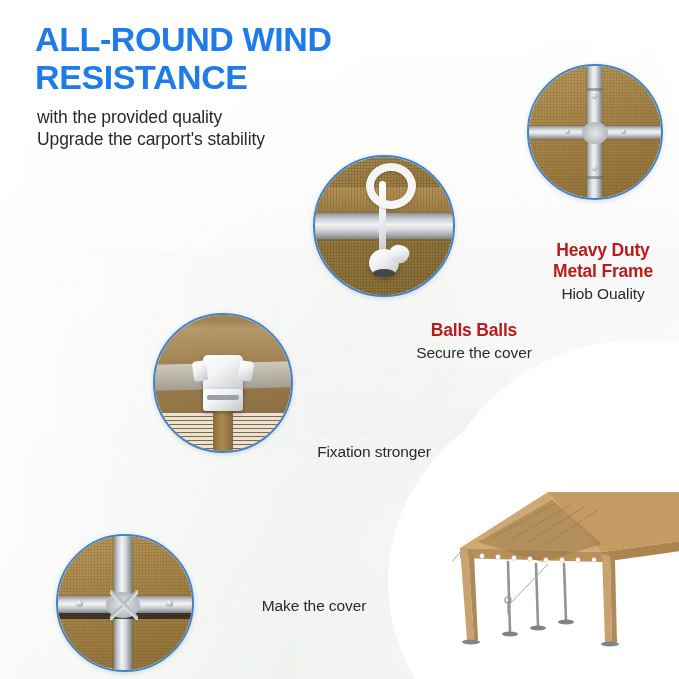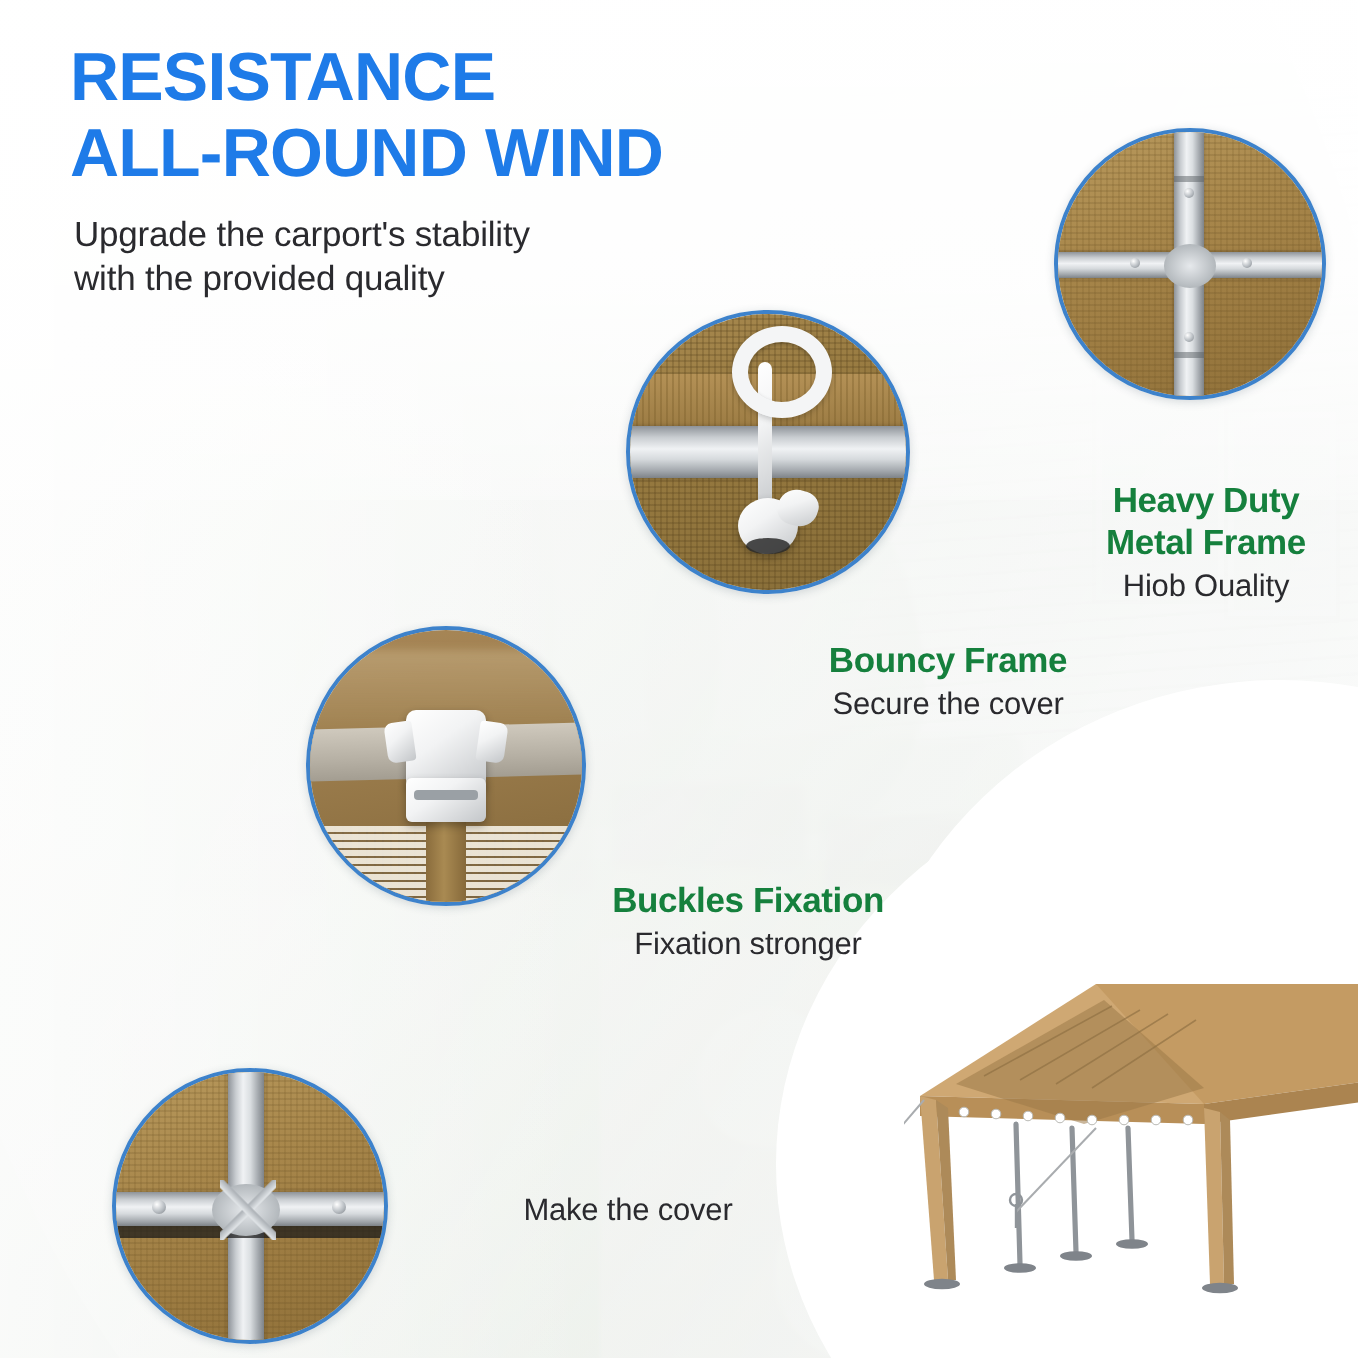--- a/index.html
+++ b/index.html
@@ -175,21 +175,21 @@
   .h1{
     position:absolute;left:35px;top:20px;width:400px;
     color:#1e7be8;font-weight:bold;font-size:34px;line-height:1.12;
     letter-spacing:-.4px;
   }
   .sub{
     position:absolute;left:37px;top:106px;width:300px;
     color:#2a2a2e;font-size:17.5px;line-height:1.28;letter-spacing:-.1px;
   }
   .callout{position:absolute;text-align:center;}
-  .callout .ct{color:#15803d;font-weight:bold;font-size:17.5px;line-height:1.2;letter-spacing:-.2px;}
+  .callout .ct{color:#b91c1c;font-weight:bold;font-size:17.5px;line-height:1.2;letter-spacing:-.2px;}
   .callout .cs{color:#2a2a2e;font-size:15.5px;line-height:1.24;margin-top:2px;letter-spacing:-.1px;}
 
   .lbl-frame{left:528px;top:240px;width:150px;}
   .lbl-balls{left:376px;top:320px;width:196px;}
   .lbl-buckle{left:268px;top:440px;width:212px;}
   .lbl-weld{left:226px;top:594px;width:176px;}
 </style>
 </head>
 <body>
 
@@ -352,43 +352,42 @@
       <div class="weld" style="left:48px;top:56px;width:34px;height:26px;"></div>
       <div style="position:absolute;left:52px;top:54px;width:28px;height:30px;
                   background:linear-gradient(45deg,transparent 44%,#dfe3e6 46%,#aeb3b8 54%,transparent 56%),
                              linear-gradient(-45deg,transparent 44%,#dfe3e6 46%,#aeb3b8 54%,transparent 56%);"></div>
       <div class="rivet" style="left:18px;top:64px;width:7px;height:7px;"></div>
       <div class="rivet" style="left:108px;top:64px;width:7px;height:7px;"></div>
     </div>
   </div>
 
   <div class="h1">
+    <div>ALL-ROUND WIND</div>
     <div>RESISTANCE</div>
-    <div>ALL-ROUND WIND</div>
   </div>
   <div class="sub">
+    <div>with the provided quality</div>
     <div>Upgrade the carport's stability</div>
-    <div>with the provided quality</div>
   </div>
 
   <div class="callout lbl-frame">
     <div class="ct">
       <div>Heavy Duty</div>
       <div>Metal Frame</div>
     </div>
     <div class="cs">Hiob Ouality</div>
   </div>
 
   <div class="callout lbl-balls">
-    <div class="ct">Bouncy Frame</div>
+    <div class="ct">Balls Balls</div>
     <div class="cs">Secure the cover</div>
   </div>
 
   <div class="callout lbl-buckle">
-    <div class="ct">Buckles Fixation</div>
     <div class="cs">Fixation stronger</div>
   </div>
 
   <div class="callout lbl-weld">
     <div class="cs">
       <div>Make the cover</div>
     </div>
   </div>
 
 </div>

